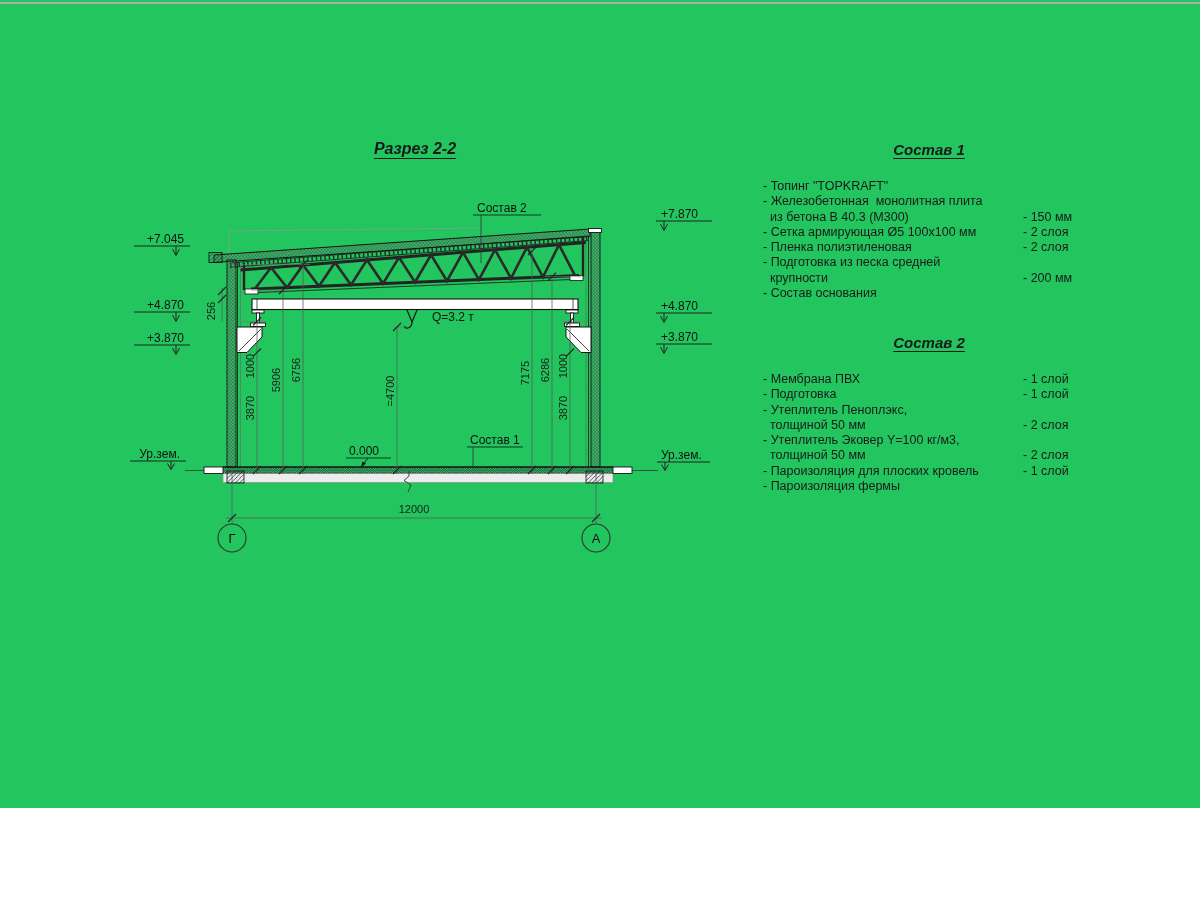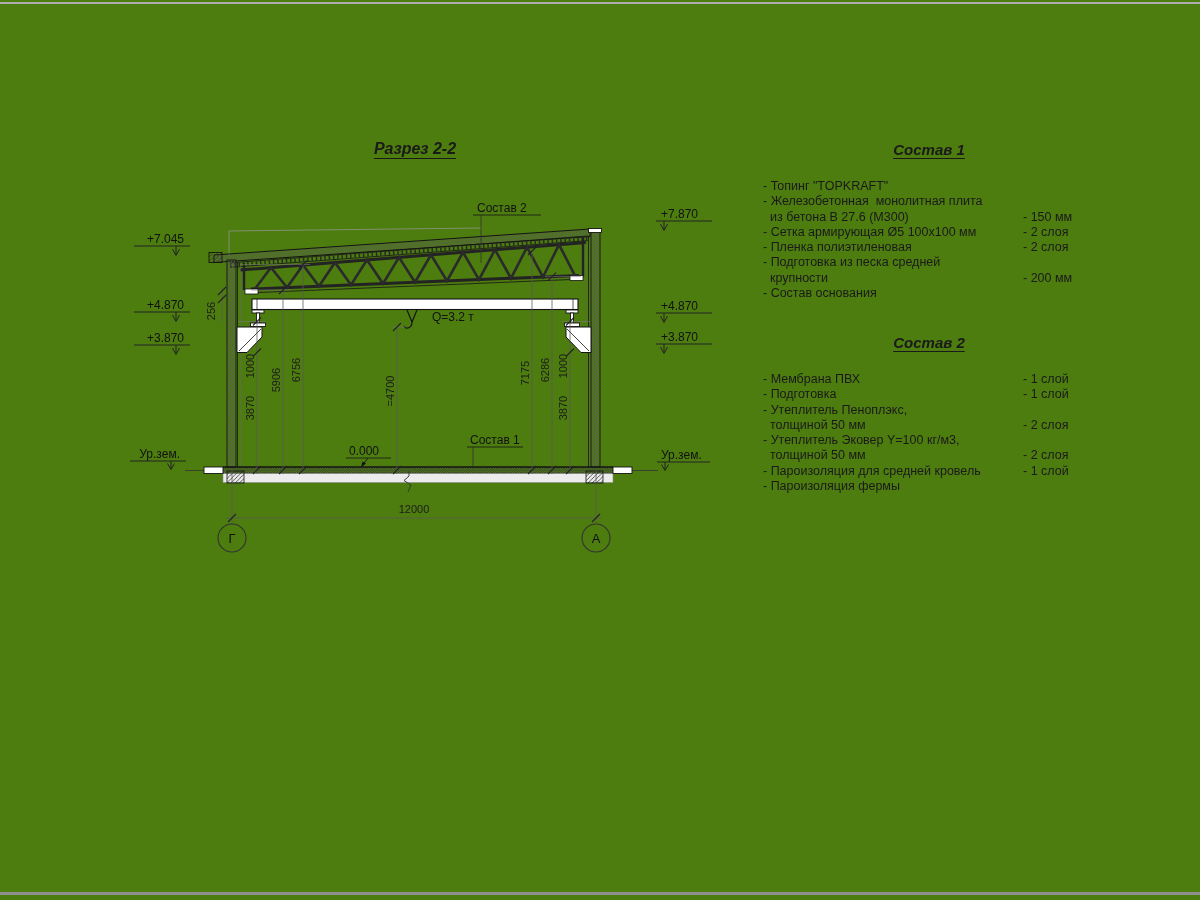--- a/index.html
+++ b/index.html
@@ -1,16 +1,16 @@
 <!DOCTYPE html>
 <html><head>
 <meta charset="utf-8">
 <style>
   html,body{margin:0;padding:0;background:#fff;}
-  #page{position:relative;width:1200px;height:900px;background:#4d7c0f;overflow:hidden;
+  #page{position:relative;width:1200px;height:808px;background:#22c55e;overflow:hidden;
         font-family:"Liberation Sans",sans-serif;color:#1a1a1a;}
   .edge{position:absolute;left:0;width:1200px;background:#adadad;}
   #edge-top{top:2px;height:2px;}
   #edge-bottom{top:892px;height:3px;background:#8f8f8f;}
   #sec-title{position:absolute;left:330px;top:140px;width:170px;text-align:center;
              font-size:16px;font-style:italic;font-weight:bold;
              text-decoration:underline;text-underline-offset:4px;}
   .complist{position:absolute;width:332px;}
   #comp1{left:763px;top:141px;}
   #comp2{left:763px;top:334px;}
@@ -278,21 +278,21 @@
   </svg>
 
   <div id="comp1" class="complist">
     <h3>Состав 1</h3>
     <div class="crow">
       <div class="iname">- Топинг "TOPKRAFT"</div>
       <div class="ival"></div>
     </div>
     <div class="crow">
       <div class="iname">- Железобетонная  монолитная плита
-  из бетона В 27.6 (М300)</div>
+  из бетона В 40.3 (М300)</div>
       <div class="ival">- 150 мм</div>
     </div>
     <div class="crow">
       <div class="iname">- Сетка армирующая Ø5 100x100 мм</div>
       <div class="ival">- 2 слоя</div>
     </div>
     <div class="crow">
       <div class="iname">- Пленка полиэтиленовая</div>
       <div class="ival">-  2 слоя</div>
     </div>
@@ -321,21 +321,21 @@
       <div class="iname">- Утеплитель Пеноплэкс,
   толщиной 50 мм</div>
       <div class="ival">- 2 слоя</div>
     </div>
     <div class="crow">
       <div class="iname">- Утеплитель Эковер Y=100 кг/м3,
   толщиной 50 мм</div>
       <div class="ival">- 2 слоя</div>
     </div>
     <div class="crow">
-      <div class="iname">- Пароизоляция для средней кровель</div>
+      <div class="iname">- Пароизоляция для плоских кровель</div>
       <div class="ival">- 1 слой</div>
     </div>
     <div class="crow">
       <div class="iname">- Пароизоляция фермы</div>
       <div class="ival"></div>
     </div>
   </div>
 </div>
 
 </body></html>

